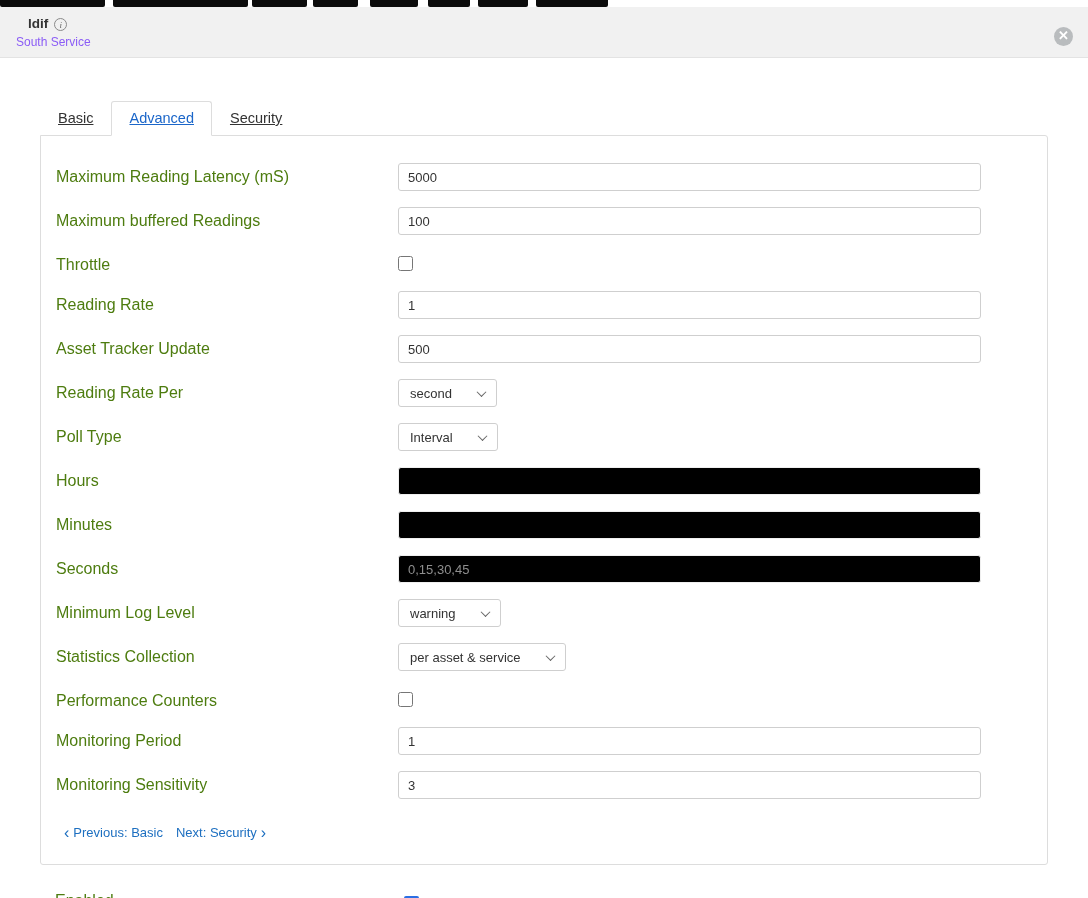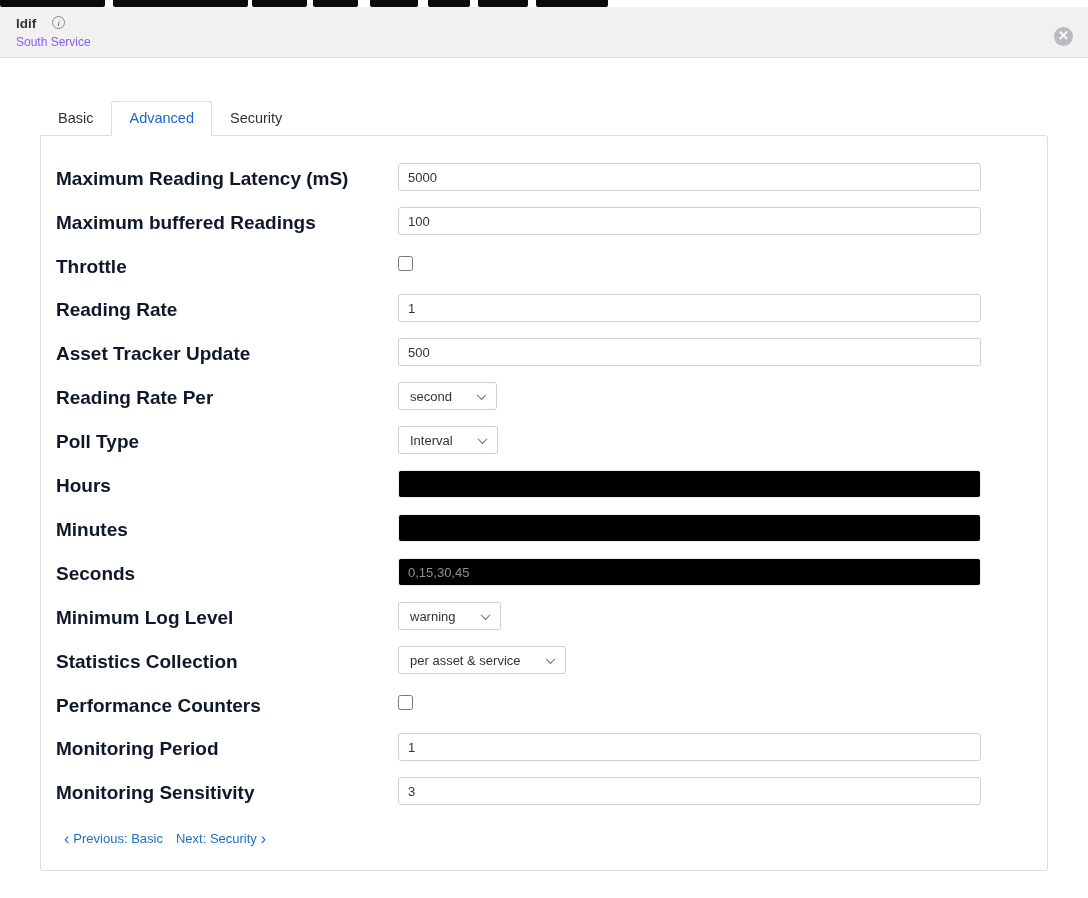--- a/index.html
+++ b/index.html
@@ -8,55 +8,55 @@
 
   
   .top-strip { position: relative; height: 7px; background: #fff; }
   .top-strip .frag { position: absolute; top: 0; height: 7px; background: #0b0b0b; border-radius: 0 0 2px 2px; }
 
   
   .modal-header {
     position: relative; height: 51px; background: #f1f1f1;
     border-bottom: 1px solid #e3e3e3; padding: 9px 16px 0 16px;
   }
-  .title-line { display: flex; align-items: flex-start; gap: 16px; }
+  .title-line { display: flex; align-items: flex-end; gap: 6px; margin-left: 12px; }
   .svc-title { font-size: 13.5px; font-weight: 600; color: #333; }
   .info-icon {
     display: inline-flex; align-items: center; justify-content: center;
     width: 13px; height: 13px; border: 1px solid #8a8a8a; border-radius: 50%;
     font-size: 9px; color: #666; font-style: italic; font-family: "Liberation Serif", serif;
     cursor: pointer;
   }
   .svc-subtitle { font-size: 12px; color: #8b5cf6; margin-top: 4px; }
   .close-btn {
     position: absolute; right: 15px; top: 20px; width: 19px; height: 19px;
     background: #b9bcbe; border-radius: 50%; color: #fff; font-size: 13px;
     line-height: 18px; text-align: center; font-weight: bold; cursor: pointer;
     user-select: none;
   }
 
   
   .tab-bar { display: flex; margin: 43px 40px 0 40px; position: relative; z-index: 2; }
   .tab {
     padding: 8px 17px 9px 17px; font-size: 14.5px; color: #333; cursor: pointer;
-    border: 1px solid transparent; border-bottom: none; margin-bottom: -1px;
+    border: 1px solid transparent; border-bottom: none; margin-bottom: -1px; text-decoration: underline;
   }
   .tab.active {
     color: #1b66c9; background: #fff;
     border: 1px solid #ddd; border-bottom: 1px solid #fff;
     border-radius: 3px 3px 0 0;
   }
 
   
   .panel {
     margin: 0 40px; border: 1px solid #ddd; border-radius: 0 3px 3px 3px;
     padding: 27px 15px 14px 15px; background: #fff; position: relative; z-index: 1;
   }
   .form-row { display: flex; align-items: flex-start; margin-bottom: 16px; }
-  .row-label { width: 342px; font-size: 19px; font-weight: 700; color: #0f172a; padding-top: 5px; }
+  .row-label { width: 342px; font-size: 16px; font-weight: 400; color: #4d7c0f; padding-top: 5px; }
   .row-control { width: 583px; }
   .text-input {
     width: 100%; height: 28px; border: 1px solid #cfcfcf; border-radius: 3px;
     font-size: 13px; color: #333; padding: 12px 9px; font-family: "Liberation Sans", sans-serif;
     background: #fff; outline: none;
   }
   .text-input.disabled { background: #000000; border-color: #efefef; color: #8e8e8e; }
   .row-checkbox { width: 15px; height: 15px; margin-top: 5px; accent-color: #2b6fe4; cursor: pointer; }
   .select-box {
     display: inline-flex; align-items: center; gap: 26px; height: 28px;

